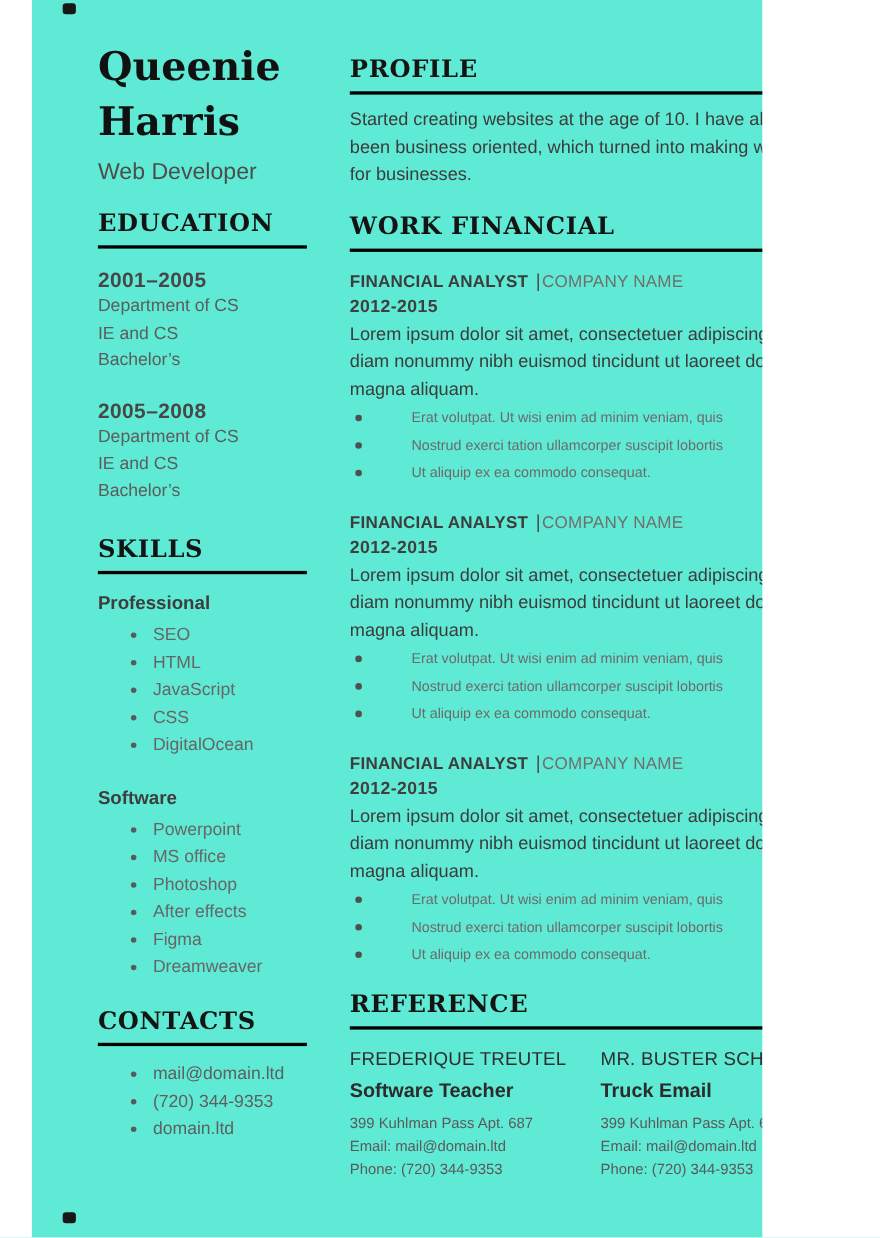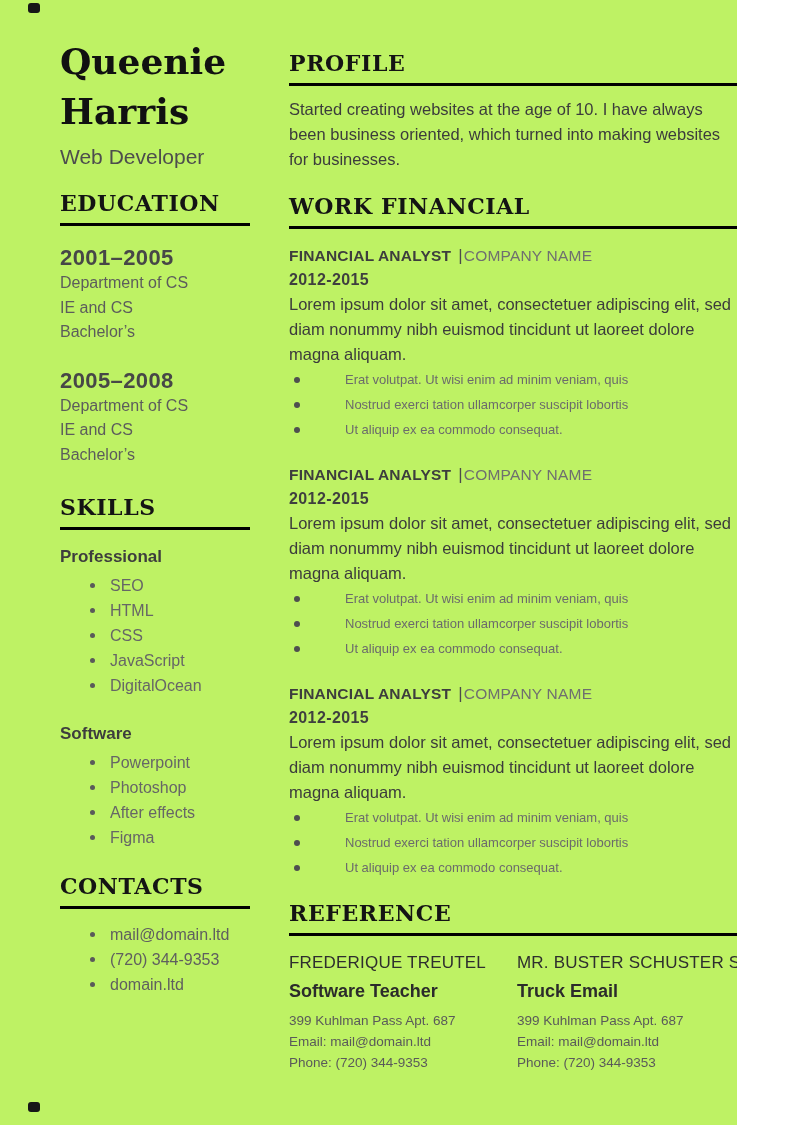--- a/index.html
+++ b/index.html
@@ -1,23 +1,24 @@
 <!DOCTYPE html>
 <html><head>
 <meta charset="utf-8">
 <style>
   * { margin: 0; padding: 0; box-sizing: border-box; }
   html, body { background: #ffffff; }
   .page {
     position: relative;
-    width: 737px;
+    width: 664px;
     height: 1125px;
-    background: #bef264;
+    background: #5eead4;
     overflow: hidden;
     font-family: "Liberation Sans", "DejaVu Sans", sans-serif;
+    margin-left: 29px;
   }
   .corner-mark {
     position: absolute;
     width: 12px;
     height: 10px;
     background: #171717;
     border-radius: 3px;
   }
   .corner-mark.top { left: 28px; top: 3px; }
   .corner-mark.bottom { left: 28px; top: 1102px; }
@@ -60,21 +61,21 @@
   }
   .person-title {
     margin-top: 9px;
     font-size: 21px;
     color: #4d4d4d;
   }
   .education-heading { margin-top: 21px; }
   .edu-entry { margin-top: 19px; }
   .edu-entry + .edu-entry { margin-top: 23px; }
   .edu-period {
-    font-size: 22px;
+    font-size: 19px;
     font-weight: 700;
     letter-spacing: 0.4px;
     color: #474747;
   }
   .edu-line {
     font-size: 16px;
     color: #5c5c5c;
     line-height: 24.5px;
   }
   .edu-entry .edu-line:first-of-type { margin-top: 5px; }
@@ -178,31 +179,33 @@
         <div class="edu-line">IE and CS</div>
         <div class="edu-line">Bachelor’s</div>
       </div>
 
       <div class="section-heading skills-heading">SKILLS</div>
 
       <div class="skill-group-label">Professional</div>
       <div class="skill-list">
         <div class="li"><span class="dot"></span><span>SEO</span></div>
         <div class="li"><span class="dot"></span><span>HTML</span></div>
+        <div class="li"><span class="dot"></span><span>JavaScript</span></div>
         <div class="li"><span class="dot"></span><span>CSS</span></div>
-        <div class="li"><span class="dot"></span><span>JavaScript</span></div>
         <div class="li"><span class="dot"></span><span>DigitalOcean</span></div>
       </div>
 
       <div class="skill-group-label second">Software</div>
       <div class="skill-list">
         <div class="li"><span class="dot"></span><span>Powerpoint</span></div>
+        <div class="li"><span class="dot"></span><span>MS office</span></div>
         <div class="li"><span class="dot"></span><span>Photoshop</span></div>
         <div class="li"><span class="dot"></span><span>After effects</span></div>
         <div class="li"><span class="dot"></span><span>Figma</span></div>
+        <div class="li"><span class="dot"></span><span>Dreamweaver</span></div>
       </div>
 
       <div class="section-heading contacts-heading">CONTACTS</div>
       <div class="contact-list">
         <div class="li"><span class="dot"></span><span>mail@domain.ltd</span></div>
         <div class="li"><span class="dot"></span><span>(720) 344-9353</span></div>
         <div class="li"><span class="dot"></span><span>domain.ltd</span></div>
       </div>
 
     </div>

